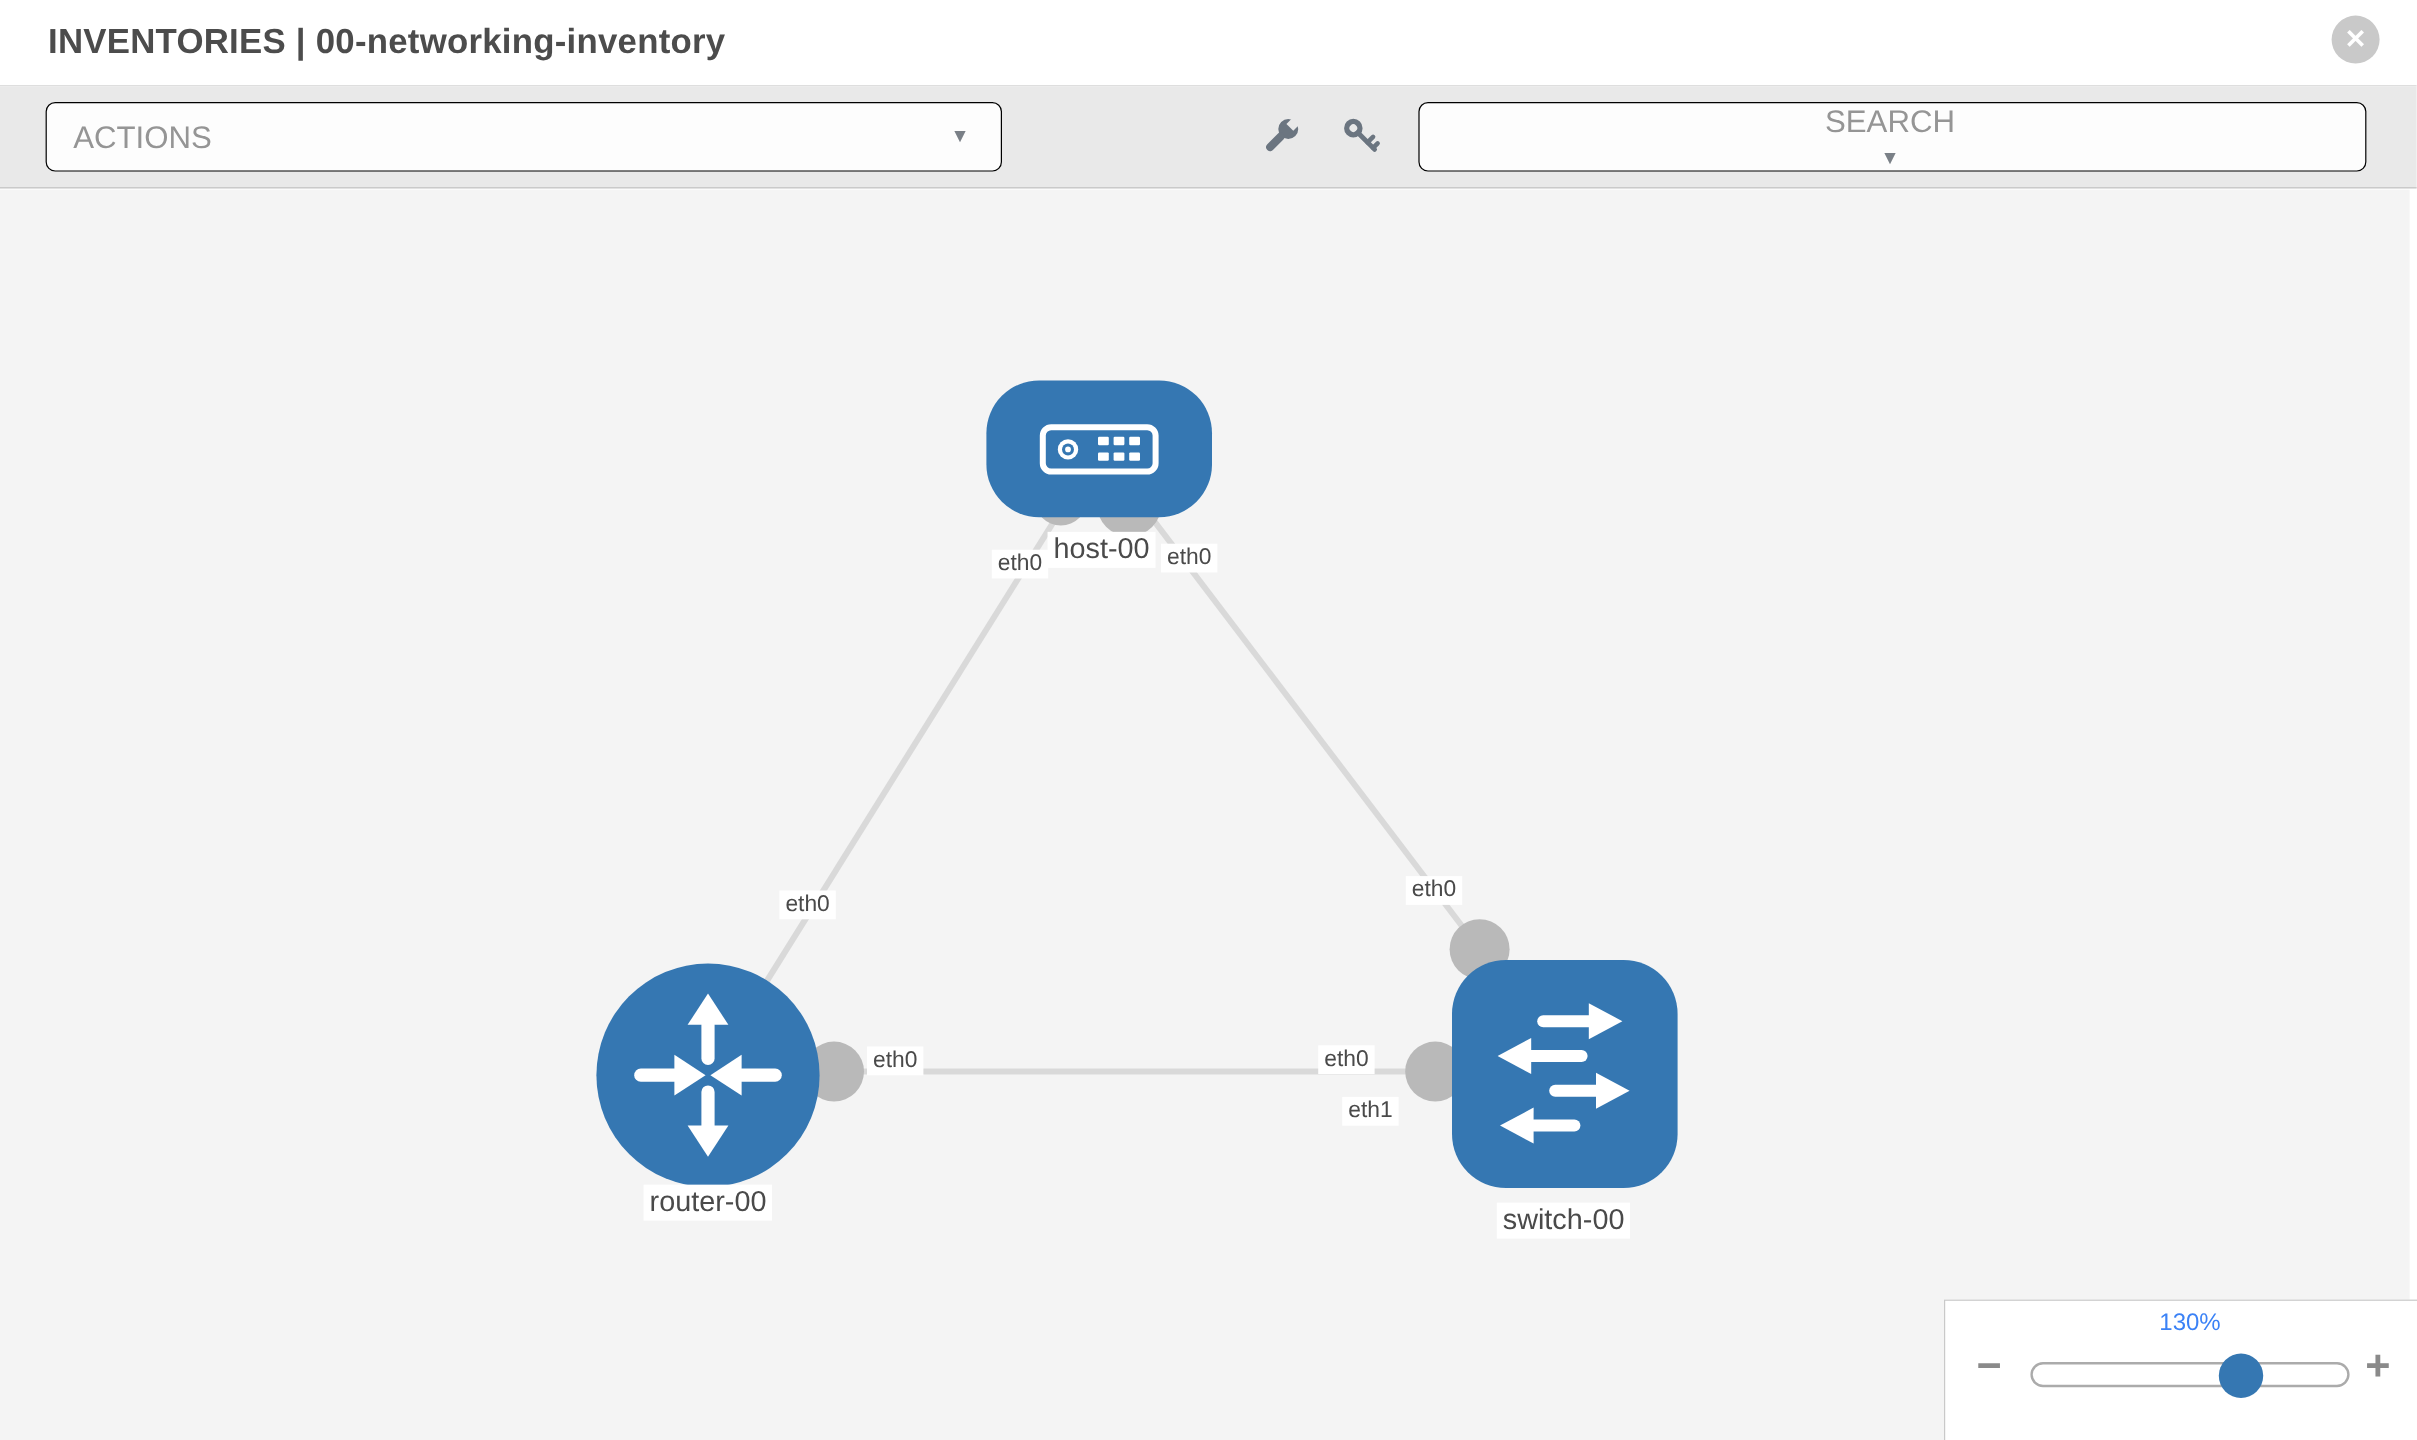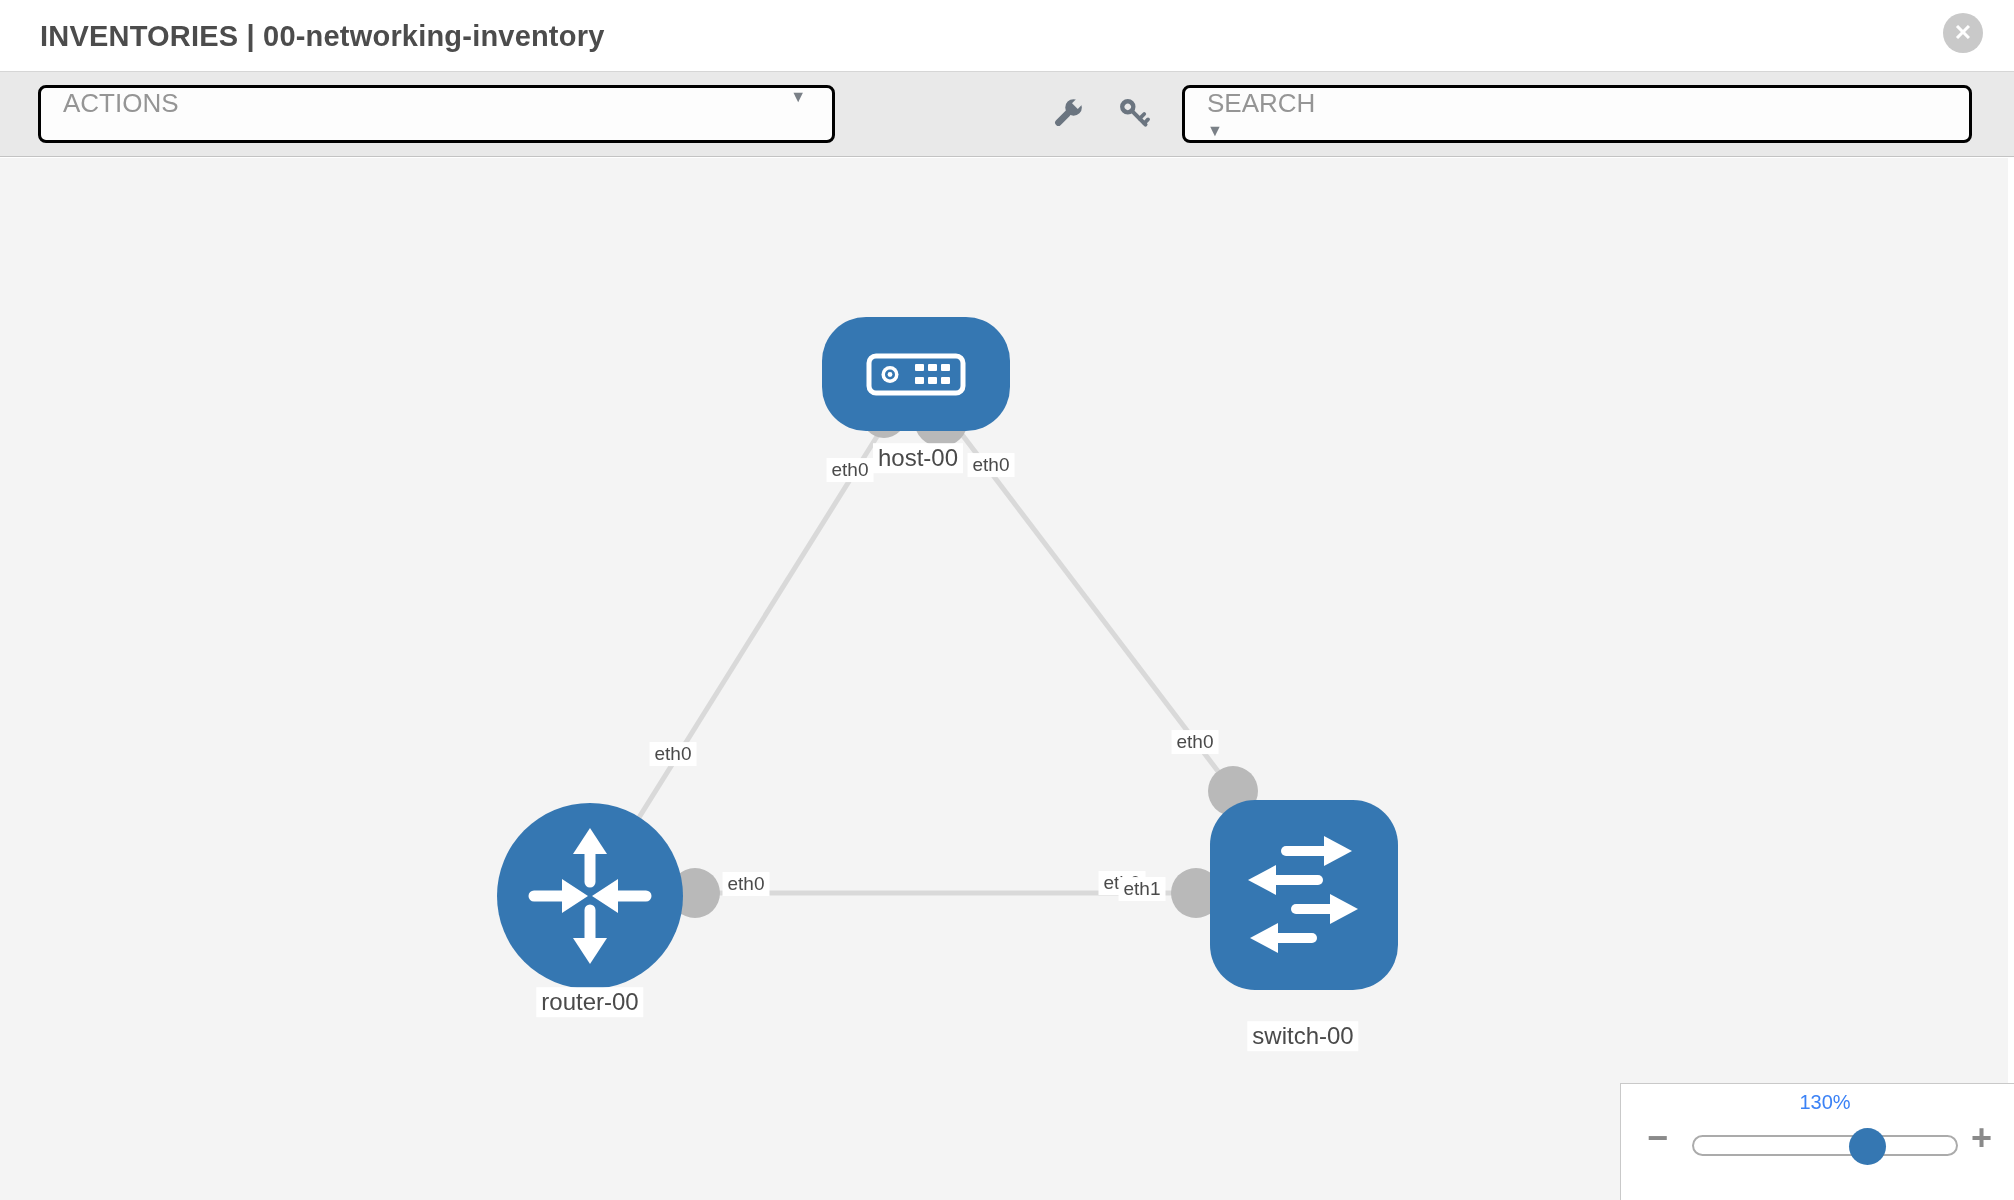--- a/index.html
+++ b/index.html
@@ -13,22 +13,22 @@
                 font-size:29px; font-weight:bold; color:#4c4c4c; letter-spacing:0.2px; }
   .close-btn { position:absolute; right:31px; top:13px; width:40px; height:40px;
                border-radius:50%; background:#c9c9c9; color:#ffffff;
                display:flex; align-items:center; justify-content:center;
                font-size:22px; font-weight:bold; cursor:pointer; }
 
   
   .toolbar { position:relative; height:85px; background:#e9e9e9;
              border-bottom:1px solid #c3c3c3; }
   .select-box { position:absolute; top:13px; height:58px; background:#fdfdfd;
-                border:3px solid #000000; border-radius:8px;
-                display:flex; align-items:flex-start; justify-content:space-between;
+                border:1px solid #000000; border-radius:8px;
+                display:flex; align-items:center; justify-content:space-between;
                 padding:0 26px 0 22px; cursor:pointer; }
   .select-label { color:#959595; font-size:26px; }
   .caret { color:#7a8087; font-size:16px; }
   #actions-select { left:38px;  width:797px; }
   #search-select  { left:1182px; width:790px;flex-direction:column; }
   .tool-icon { position:absolute; top:23px; width:38px; height:38px; cursor:pointer; }
   #wrench-icon { left:1048px; }
   #key-icon    { left:1116px; }
 
   
@@ -159,25 +159,25 @@
       </g>
     </g>
   </svg>
 
   <div class="chip if-label" style="left:850px; top:312px;">eth0</div>
   <div class="chip if-label" style="left:991px; top:307px;">eth0</div>
   <div class="chip if-label" style="left:673px; top:596px;">eth0</div>
   <div class="chip if-label" style="left:1195px; top:584px;">eth0</div>
   <div class="chip if-label" style="left:746px; top:726px;">eth0</div>
   <div class="chip if-label" style="left:1122px; top:725px; z-index:1;">eth0</div>
-  <div class="chip if-label" style="left:1142px; top:731px; z-index:2;">eth1</div>
+  <div class="chip if-label" style="left:1142px; top:768px; z-index:2;">eth1</div>
 
   <div class="chip node-label" style="left:918px;  top:300px; z-index:3;">host-00</div>
   <div class="chip node-label" style="left:590px;  top:844px;">router-00</div>
-  <div class="chip node-label" style="left:1303px; top:878px;text-align:right;">switch-00</div>
+  <div class="chip node-label" style="left:1303px; top:859px;text-align:right;">switch-00</div>
 </div>
 
 <div class="zoom-panel">
   <div class="zoom-value">130%</div>
   <div class="zoom-btn zoom-out-btn">
     <span>−</span>
   </div>
   <div class="zoom-track">
     <div class="zoom-thumb"></div>
   </div>

